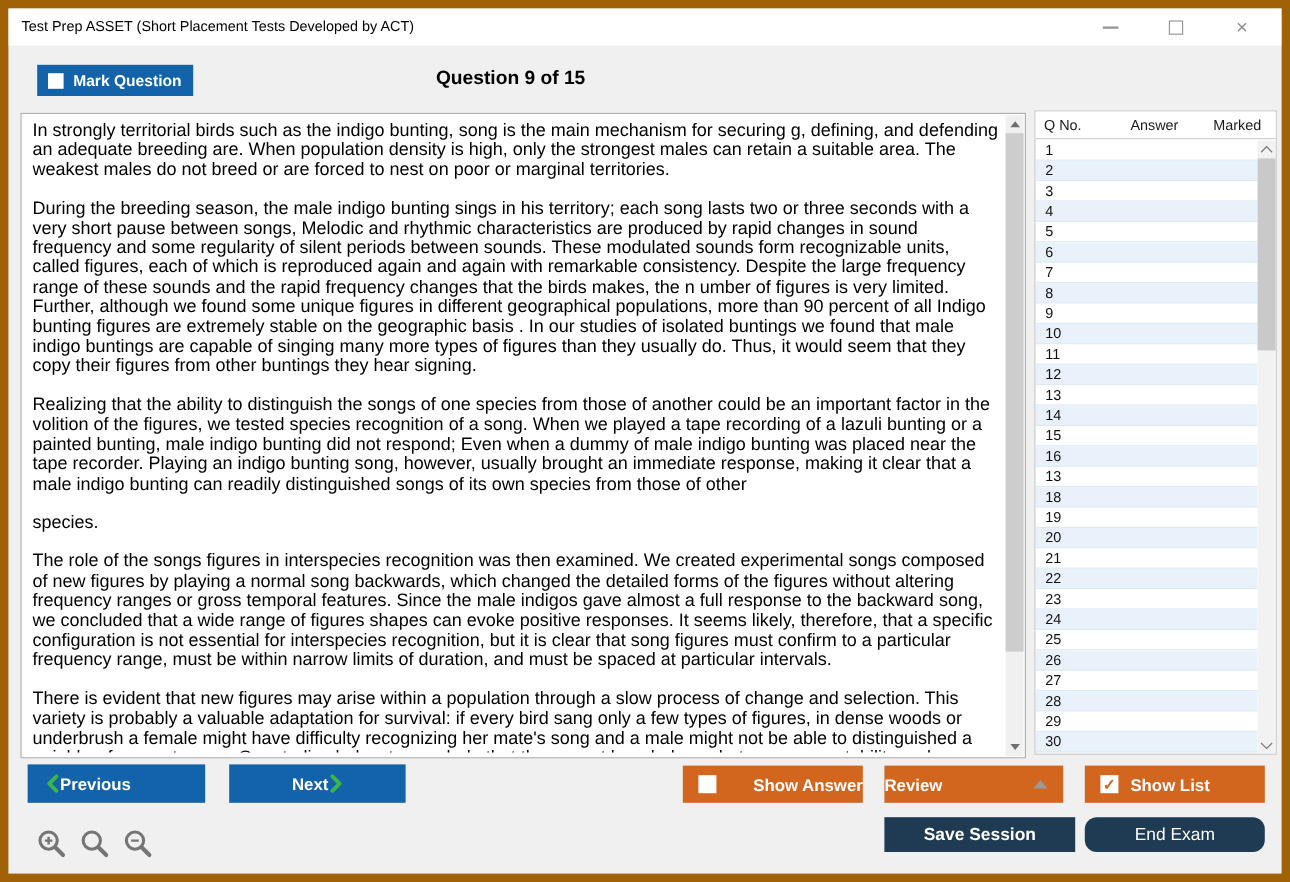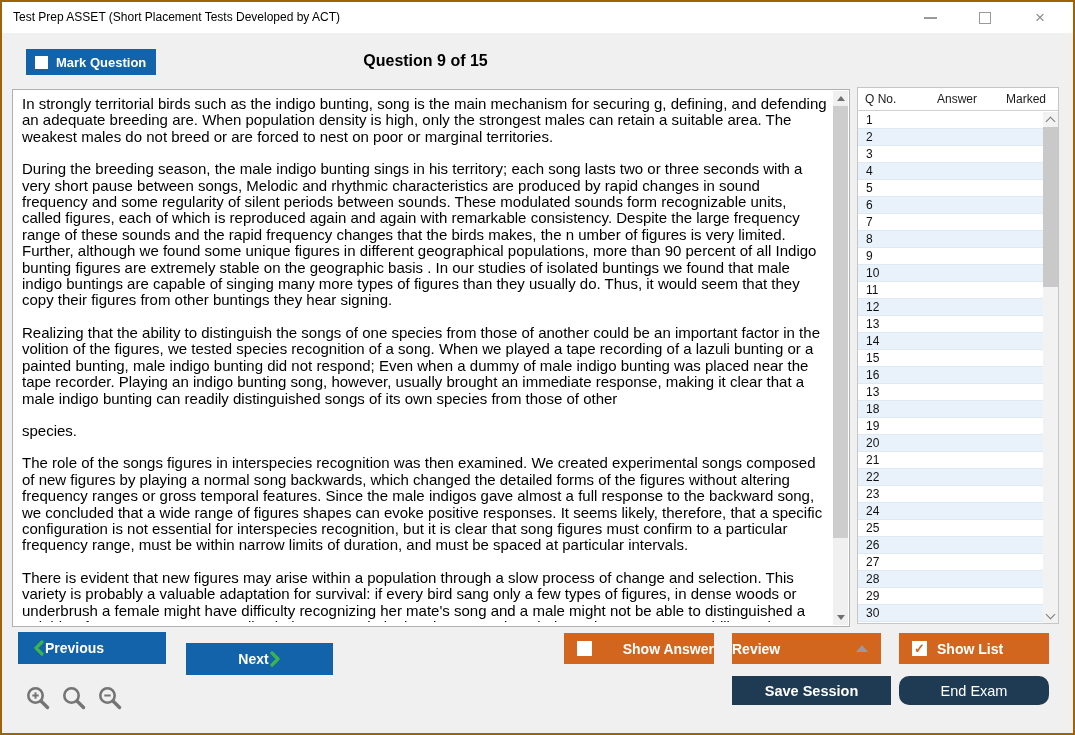--- a/index.html
+++ b/index.html
@@ -1,17 +1,17 @@
 <!DOCTYPE html>
 <html><head>
 <meta charset="utf-8">
 <style>
   * { margin:0; padding:0; box-sizing:border-box; }
   html,body { width:1075px; height:735px; background:#e8e8e8; font-family:"Liberation Sans", sans-serif; }
-  #window { position:relative; width:1075px; height:735px; background:#f0f0f0; border:2px solid #a16207; overflow:hidden; }
+  #window { position:relative; width:1075px; height:735px; background:#f0f0f0; border:7px solid #a16207; overflow:hidden; }
 
   
   .titlebar { position:absolute; left:0; top:0; right:0; height:31px; background:#ffffff; }
   .titlebar .title { position:absolute; left:11px; top:0; line-height:31px; font-size:12px; color:#000; }
   .winctrls { position:absolute; right:18px; top:0; height:31px; width:140px; display:flex; align-items:center; justify-content:space-between; }
   .wbtn { width:30px; height:24px; display:flex; align-items:center; justify-content:center; color:#8e8e8e; }
   .ic-min { width:13px; height:2px; background:#9a9a9a; }
   .ic-max { width:12px; height:12px; border:1.5px solid #9a9a9a; }
   .ic-close { font-size:17px; color:#8e8e8e; line-height:1; }
 
@@ -44,21 +44,21 @@
   .qhead { position:absolute; left:0; right:0; top:0; height:23px; display:grid; grid-template-columns:52px 80px 58px; align-items:center; padding-left:7px; font-size:12px; color:#1a1a1a; border-bottom:1px solid #d0d0d0; background:#fff; }
   .qhead .c2, .qhead .c3 { text-align:center; }
   .qlist { position:absolute; left:0; top:24px; right:15px; bottom:0; overflow:hidden; }
   .qrow { height:17px; line-height:17px; padding-left:8px; font-size:12px; color:#111; border-bottom:1px solid #dde9f3; background:#fff; }
   .qrow.alt { background:#e9f2fb; }
   .qscroll { position:absolute; top:24px; right:0; bottom:0; width:15px; background:#f2f2f2; }
 
   
   .fbtn { position:absolute; display:flex; align-items:center; color:#fff; font-weight:700; font-size:14px; cursor:default; }
   .btn-prev { left:16px; top:630px; width:148px; height:32px; background:#1263a9; padding-left:15px; }
-  .btn-next { left:184px; top:630px; width:147px; height:32px; background:#1263a9; justify-content:center; gap:0;margin-top:11px; }
+  .btn-next { left:184px; top:630px; width:147px; height:32px; background:#1263a9; justify-content:center; gap:0; }
   .btn-orange { background:#d2661e; }
   .btn-show-answer { left:562px; top:631px; width:150px; height:31px; padding-left:13px; gap:10px;justify-content:space-between; }
   .btn-review { left:730px; top:631px; width:149px; height:31px; }
   .btn-show-list { left:897px; top:631px; width:150px; height:31px; padding-left:13px; gap:10px; }
   .btn-navy { background:#1f3b54; justify-content:center; font-weight:400; font-size:14.5px; }
   .btn-save { left:730px; top:674px; width:159px; height:29px;font-weight:bold; }
   .btn-end { left:897px; top:674px; width:150px; height:29px;border-radius:10px; }
   .tri-up-big { position:absolute; right:13px; top:12px; width:0; height:0; border-left:6px solid transparent; border-right:6px solid transparent; border-bottom:7px solid #999999; }
 
   .zoombar { position:absolute; left:23px; top:683px; display:flex; gap:9px; align-items:center; }

